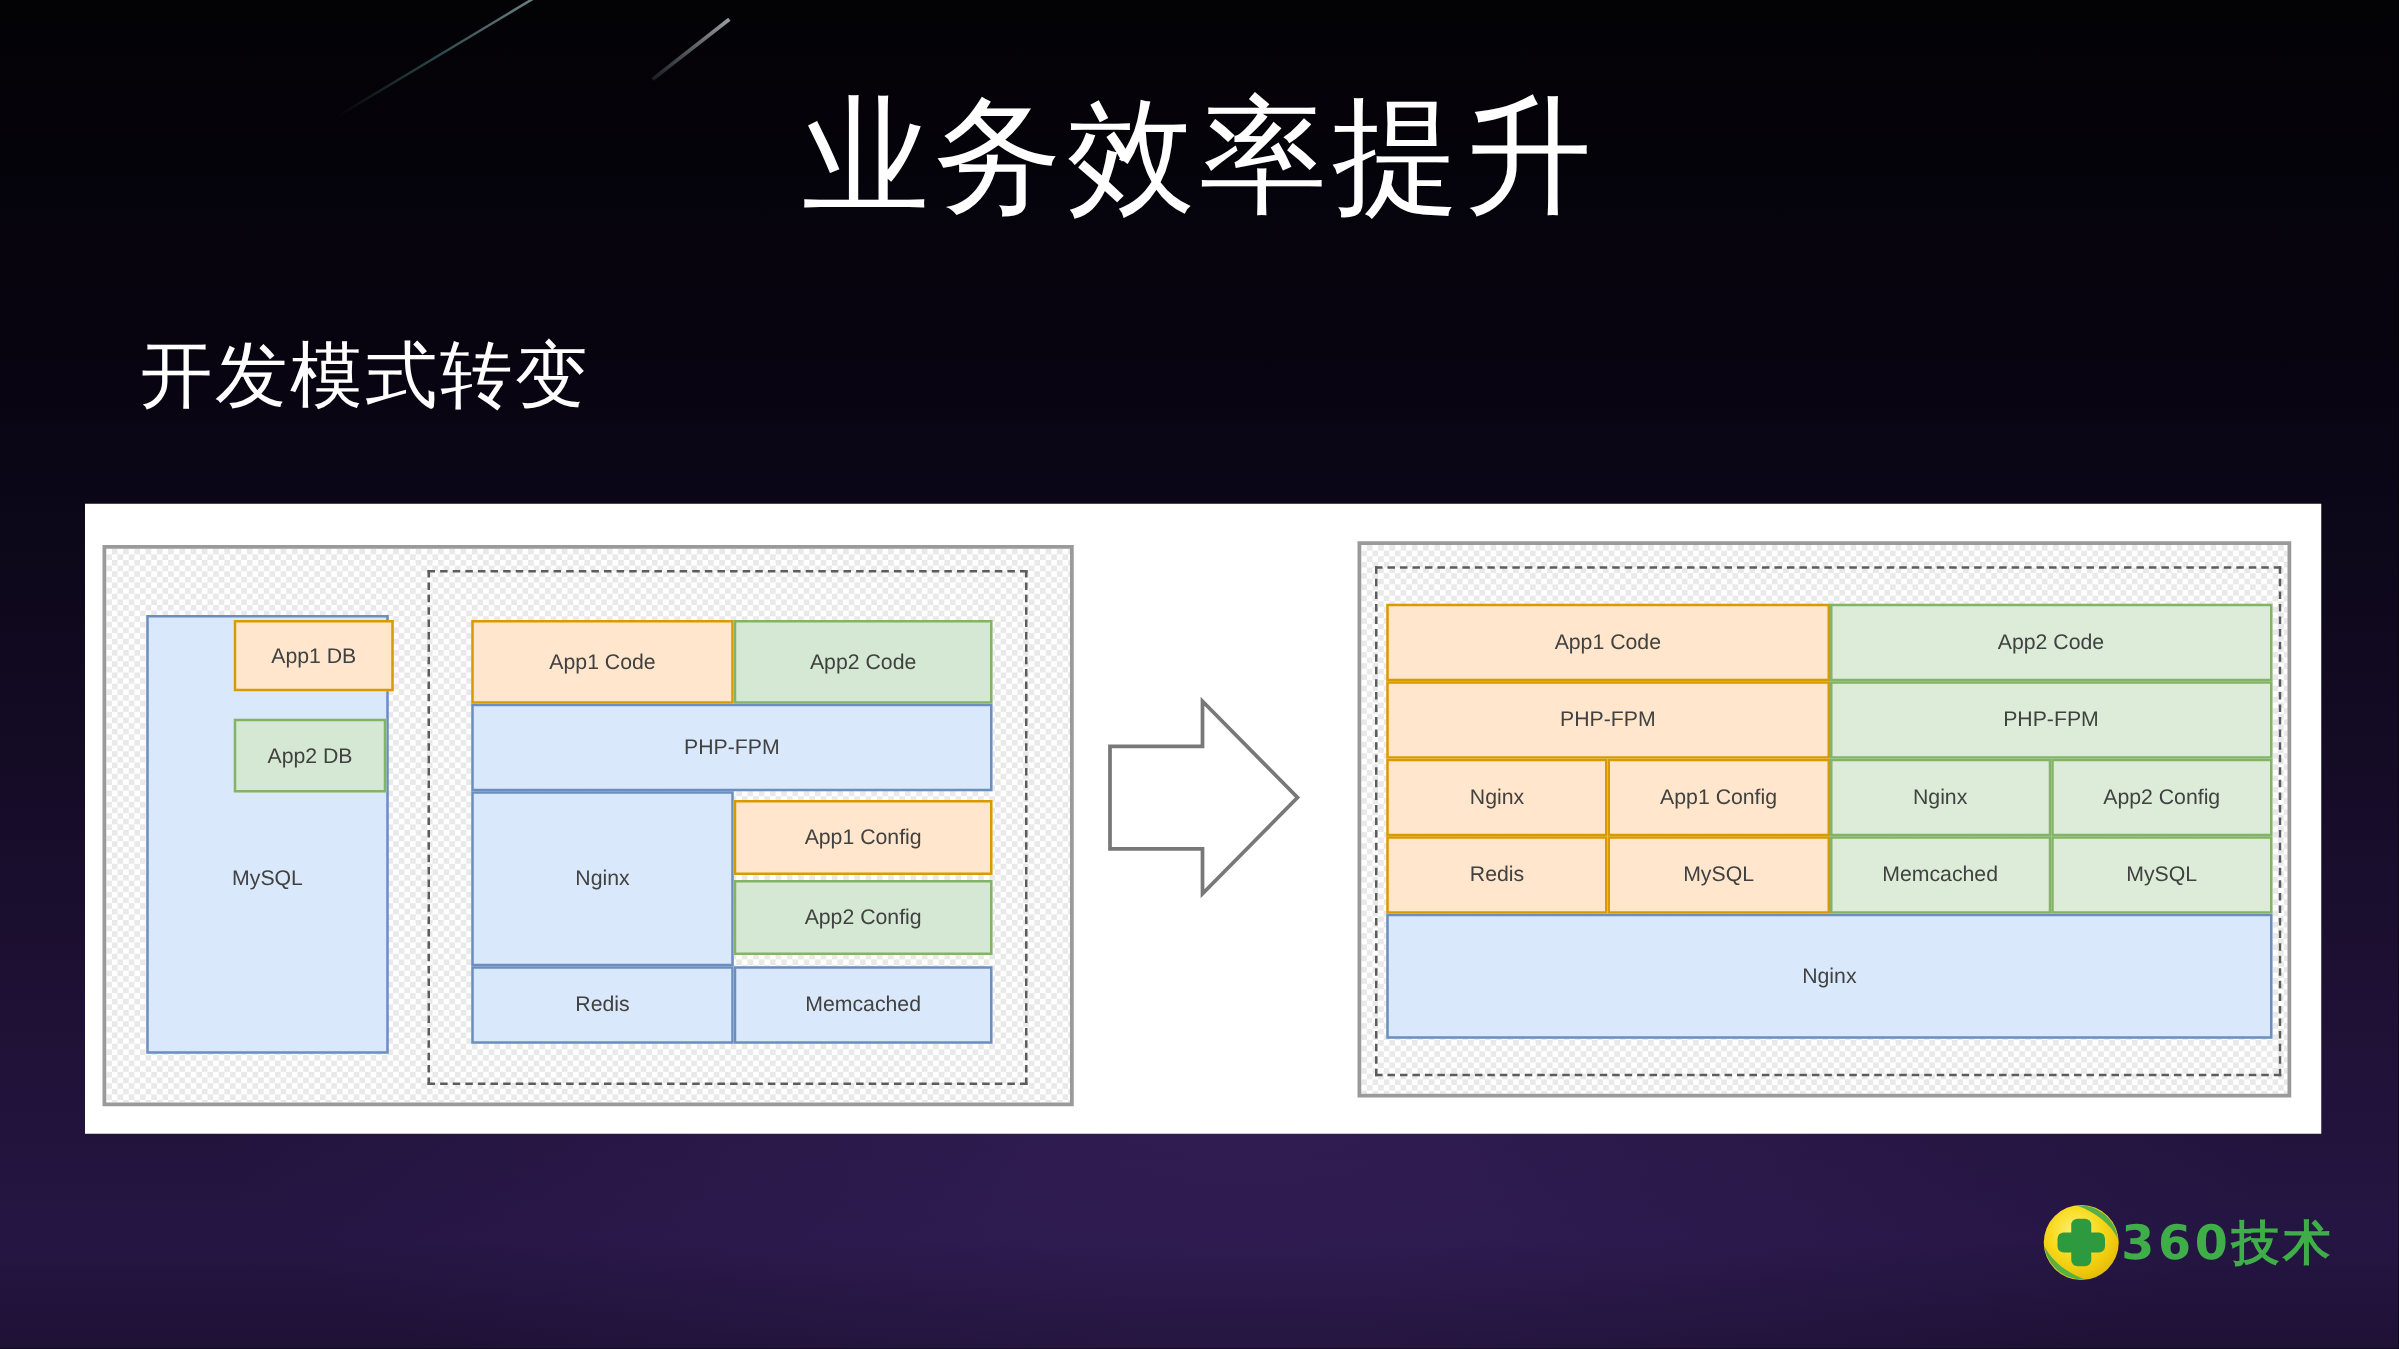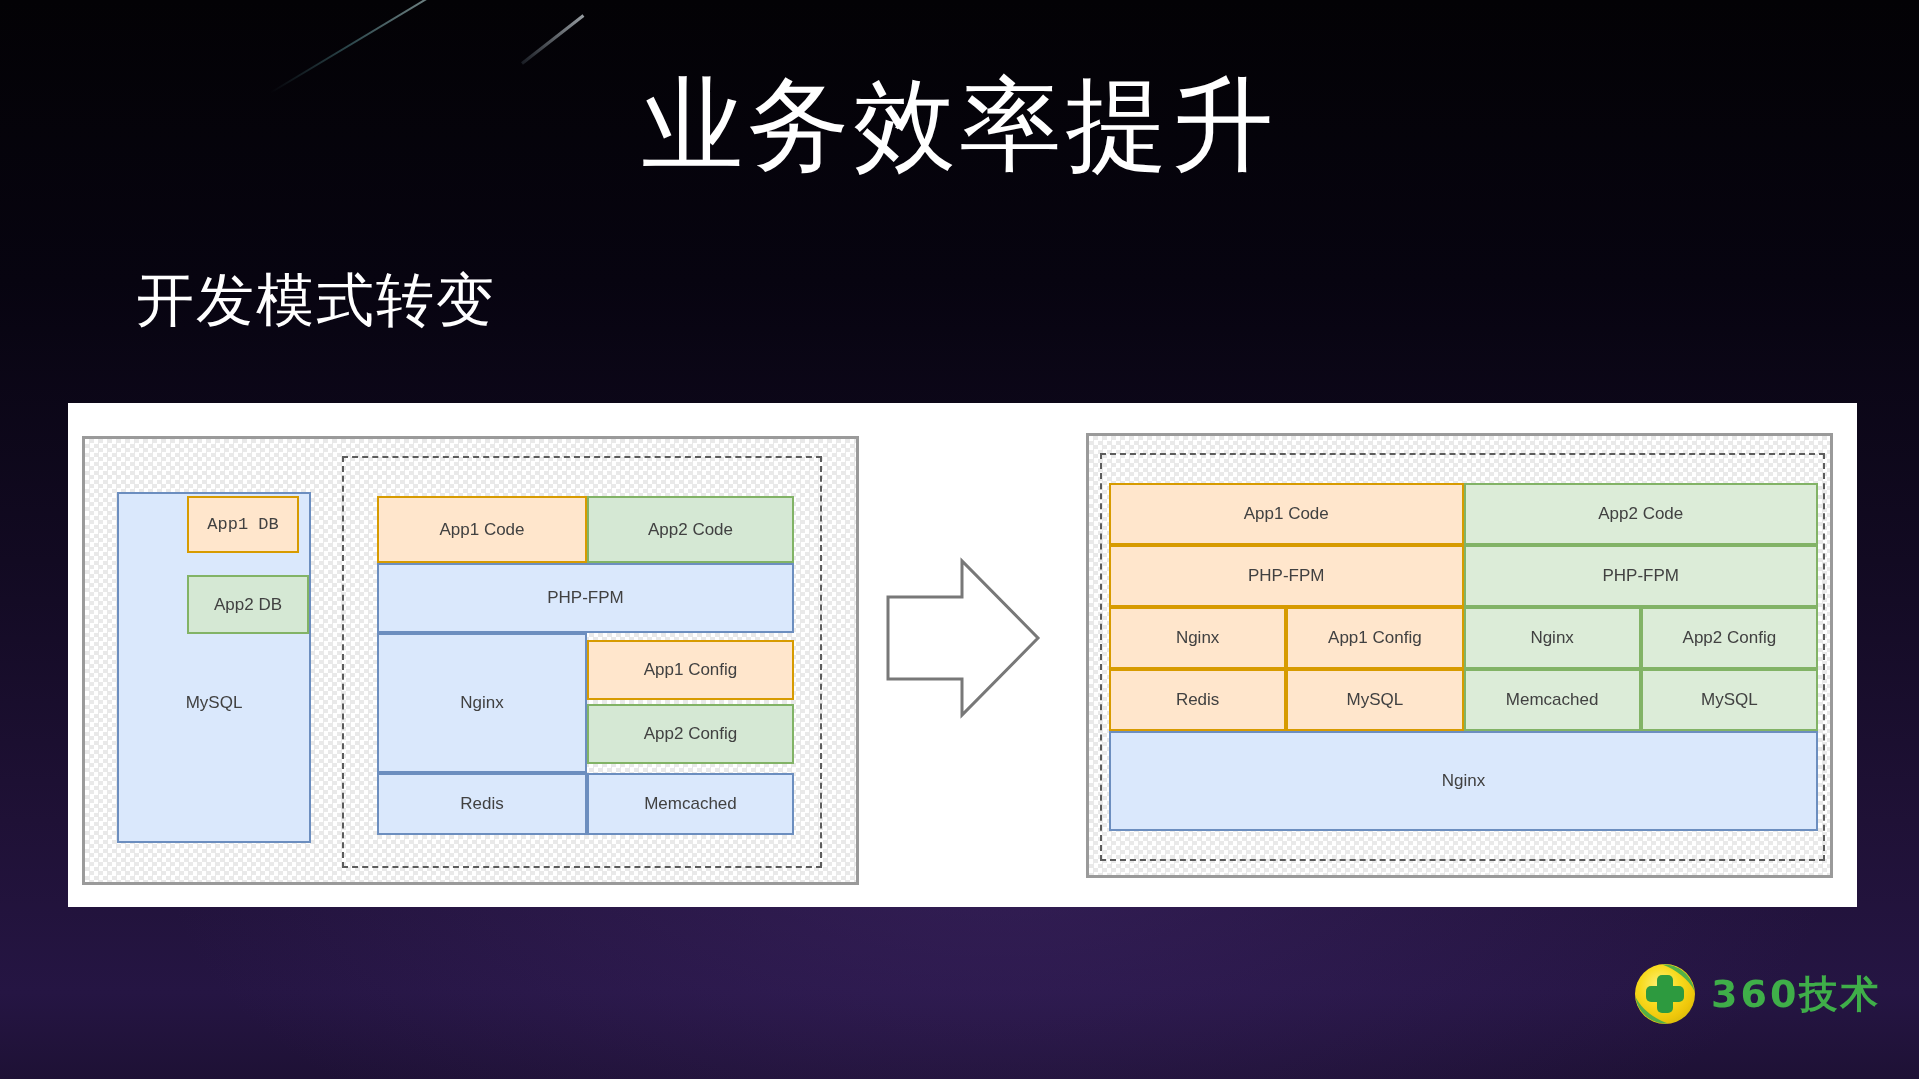--- a/index.html
+++ b/index.html
@@ -19,21 +19,21 @@
     background:linear-gradient(90deg, transparent, rgba(120,200,205,0.35), rgba(200,235,235,0.55)); }
   .streak.s2 { left:522px; top:62px; width:78px; height:3px; transform:rotate(-38deg); transform-origin:left center;
     background:linear-gradient(90deg, rgba(150,180,200,0.15), rgba(230,240,245,0.65)); }
 
   .title {
     position:absolute; left:0; right:0; top:58px; text-align:center;
     color:#ffffff; font-size:102px; font-weight:500; letter-spacing:4px;
   }
   .subtitle {
     position:absolute; left:112px; top:262px;
-    color:#ffffff; font-size:58px; font-weight:400; letter-spacing:2px;margin-left:24px;
+    color:#ffffff; font-size:58px; font-weight:400; letter-spacing:2px;
   }
 
   .panel { position:absolute; left:68px; top:403px; width:1789px; height:504px; background:#ffffff; }
 
   .diagram {
     position:absolute; border:3px solid #9a9a9a; background-color:#fdfdfd;
     background-image:repeating-conic-gradient(#e9e9e9 0% 25%, #ffffff 0% 50%);
     background-size:9px 9px;
   }
   .diagram.before { left:14px; top:33px; width:777px; height:449px; }
@@ -46,21 +46,21 @@
   .box {
     position:absolute; display:flex; align-items:center; justify-content:center;
     font-size:17px; color:#414141; text-align:center; line-height:1.15;
   }
   .orange { background:#ffe6cc; border:2px solid #d79b00; }
   .green  { background:#d5e8d4; border:2px solid #82b366; }
   .blue   { background:#dae8fc; border:2px solid #6c8ebf; }
 
   
   .mysql-box  { left:32px;  top:53px;  width:194px; height:351px; padding-top:70px; }
-  .app1-db    { left:102px; top:57px;  width:112px; height:57px;font-family:Liberation Mono, monospace; }
+  .app1-db    { left:102px; top:57px;  width:128px; height:57px; }
   .app2-db    { left:102px; top:114px; width:122px; height:59px;margin-top:22px; }
   .b-a1code   { left:33px;  top:38px;  width:210px; height:67px; }
   .b-a2code   { left:243px; top:38px;  width:207px; height:67px; }
   .b-phpfpm   { left:33px;  top:105px; width:417px; height:70px; }
   .b-nginx    { left:33px;  top:175px; width:210px; height:140px; }
   .b-a1conf   { left:243px; top:182px; width:207px; height:60px; }
   .b-a2conf   { left:243px; top:246px; width:207px; height:60px; }
   .b-redis    { left:33px;  top:315px; width:210px; height:62px; }
   .b-memc     { left:243px; top:315px; width:207px; height:62px; }
 
@@ -78,21 +78,21 @@
   .cell.green  { background:#dcecd8; border:2px solid #82b366; }
   .cell.blue   { background:#dae8fc; border:2px solid #6c8ebf; }
   .span2 { grid-column:span 2; }
   .span4 { grid-column:span 4; }
 
   .arrow-wrap { position:absolute; left:816px; top:150px; width:158px; height:170px; }
 
   .logo { position:absolute; left:1633px; top:962px; display:flex; align-items:center; }
   .logo-ball { width:64px; height:64px; }
   .logo-text {
-    margin-left:14px; color:#3fae49; font-size:38px; font-weight:bold;
+    color:#3fae49; font-size:38px; font-weight:bold;
     letter-spacing:3px; font-family:"DejaVu Sans","Liberation Sans",sans-serif;
   }
 </style>
 </head>
 <body>
 
 <div class="slide">
 
   <div class="streak s1"></div>
   <div class="streak s2"></div>

